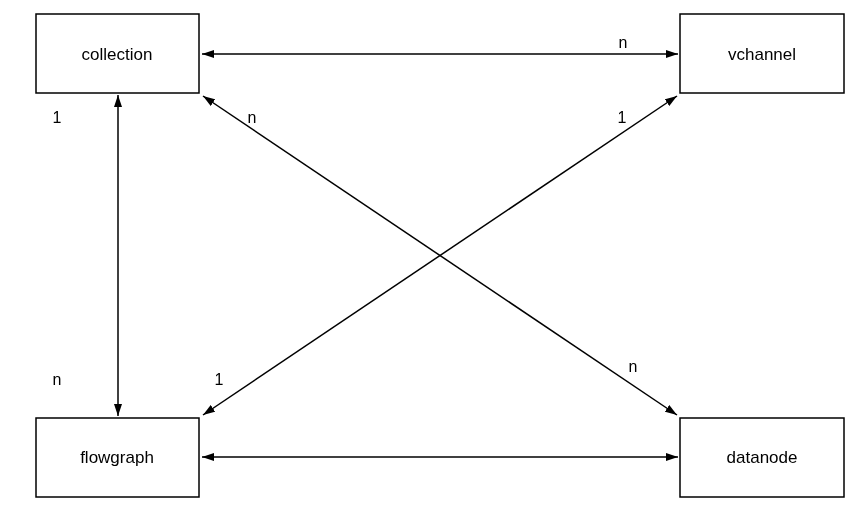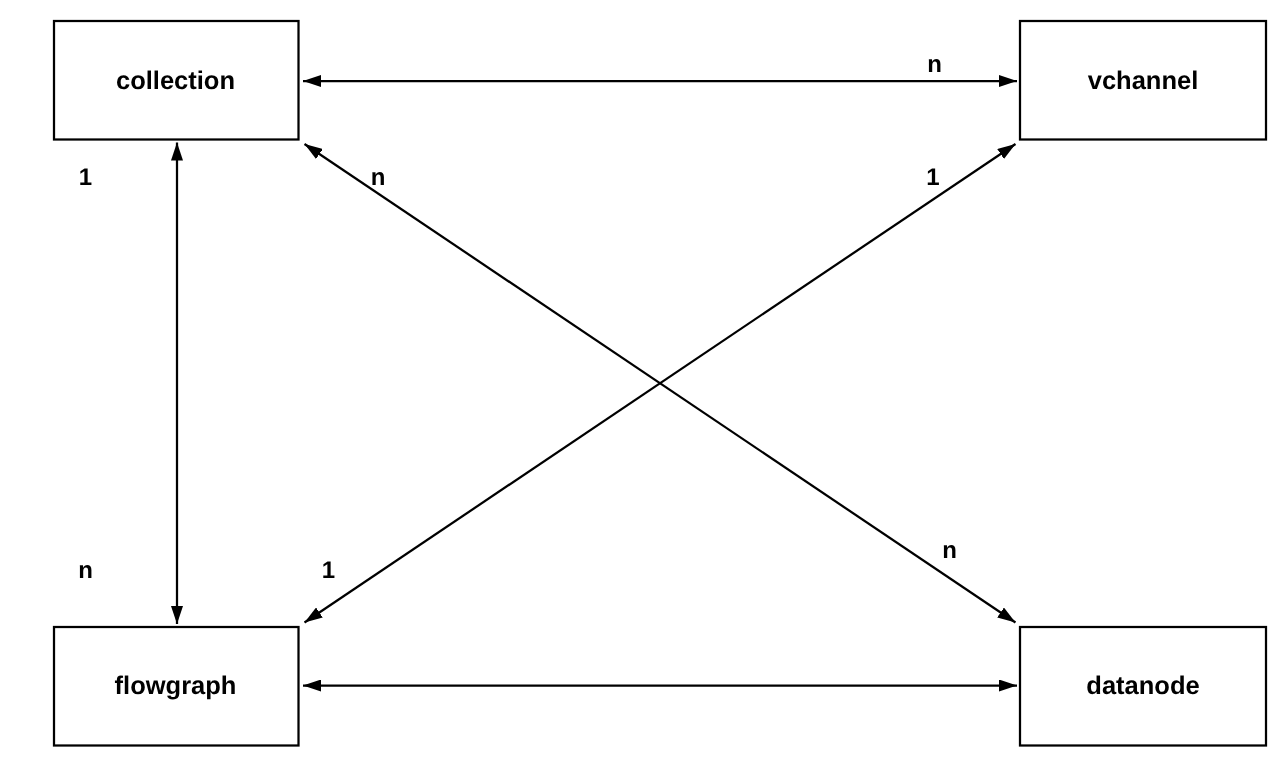--- a/index.html
+++ b/index.html
@@ -7,21 +7,20 @@
     padding: 0;
     background: #ffffff;
   }
   .canvas {
     position: relative;
     width: 854px;
     height: 514px;
     background: #ffffff;
     font-family: "Liberation Sans", sans-serif;
     overflow: hidden;
-    font-weight: bold;
   }
   svg {
     display: block;
   }
   .edge {
     stroke: #000000;
     stroke-width: 1.5;
   }
   .node-rect {
     fill: #ffffff;

